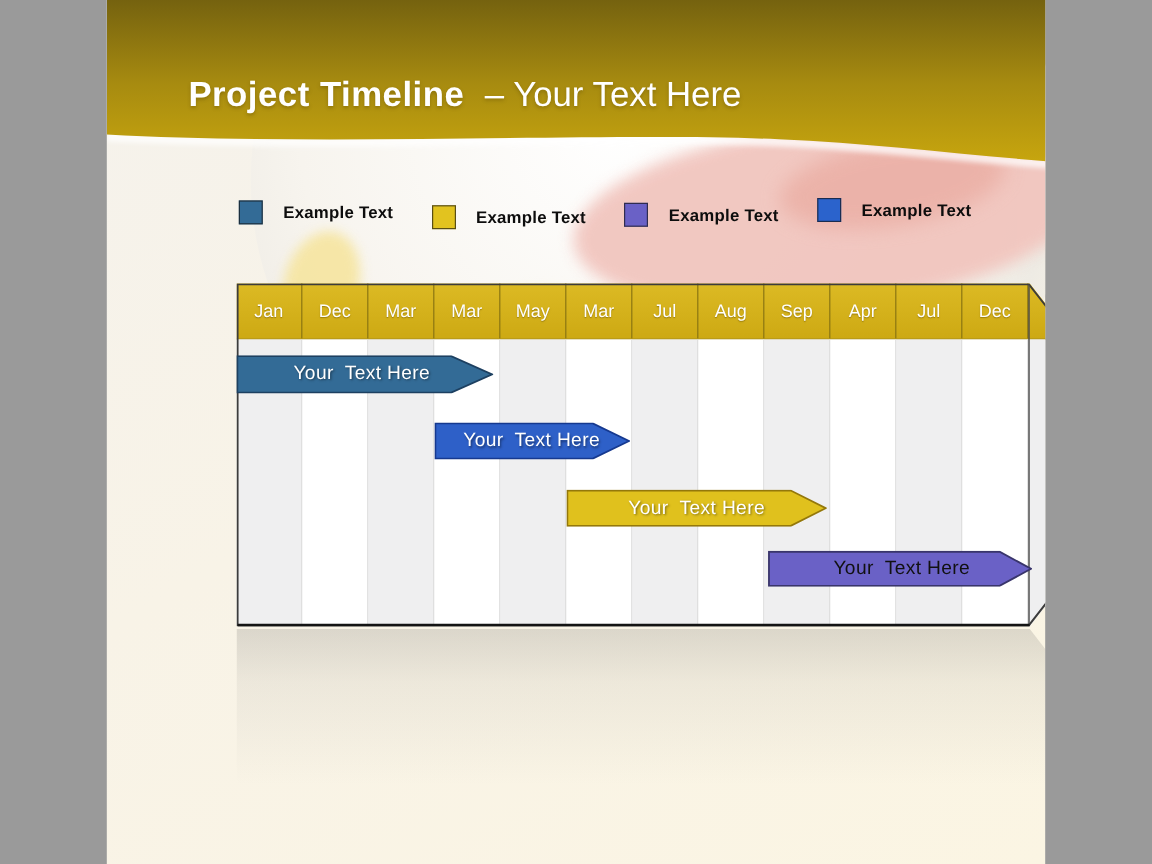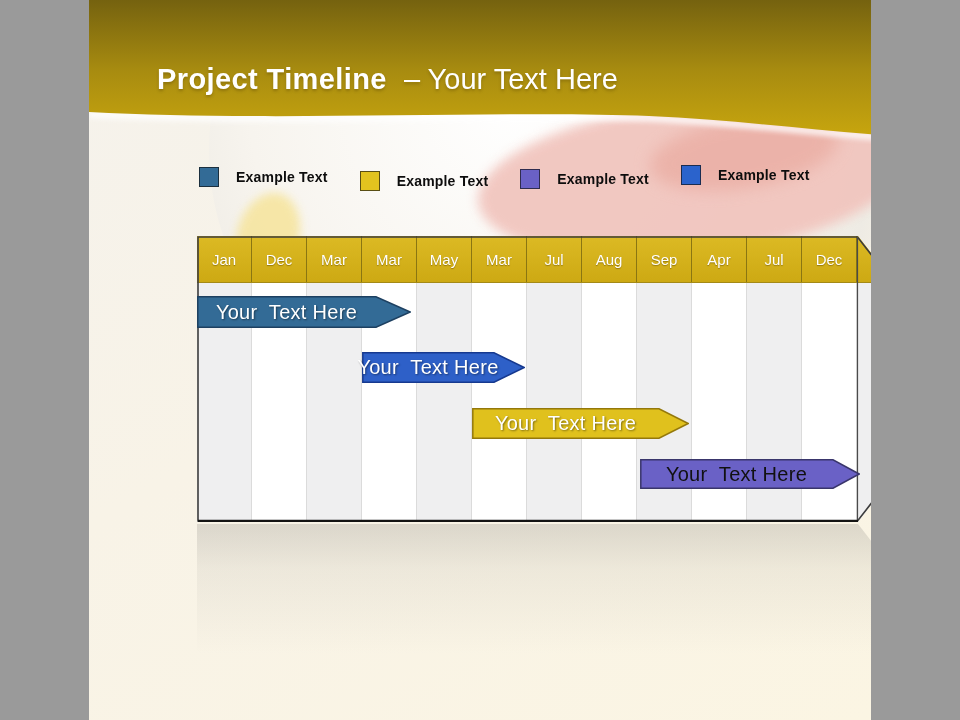--- a/index.html
+++ b/index.html
@@ -48,21 +48,21 @@
   .tl-body{position:absolute;left:0;top:47px;width:772px;height:239px;background:#efeff0;display:flex;}
   .stripe{width:55px;height:100%;box-sizing:border-box;border-right:1px solid #dbdbdb;}
   .stripe.w{background:#ffffff;}
   .stripe.g{background:#efeff0;}
   .stripe.tail{width:112px;background:#efeff0;border-right:none;}
   .tl-outline{position:absolute;inset:0;pointer-events:none;z-index:5;}
 
   .bar{position:absolute;z-index:6;}
   .bar svg{display:block;}
   .bar .bar-label{position:absolute;top:0;left:0;height:100%;display:flex;align-items:center;
-    justify-content:center;font-size:20px;letter-spacing:.3px;white-space:pre;}
+    justify-content:center;font-size:16px;letter-spacing:.3px;white-space:pre;padding-left:15px;}
   .bar .shadowed{text-shadow:1px 1px 2px rgba(0,0,0,.45);}
 
   
   .reflection{position:absolute;left:108px;top:524px;width:772px;height:286px;
     clip-path:polygon(0 0,661px 0,772px 143px,661px 286px,0 286px);
     background:linear-gradient(to bottom,rgba(150,147,140,.30) 0,rgba(150,147,140,.12) 45px,rgba(150,147,140,0) 130px);}
 </style>
 </head>
 <body>
 

